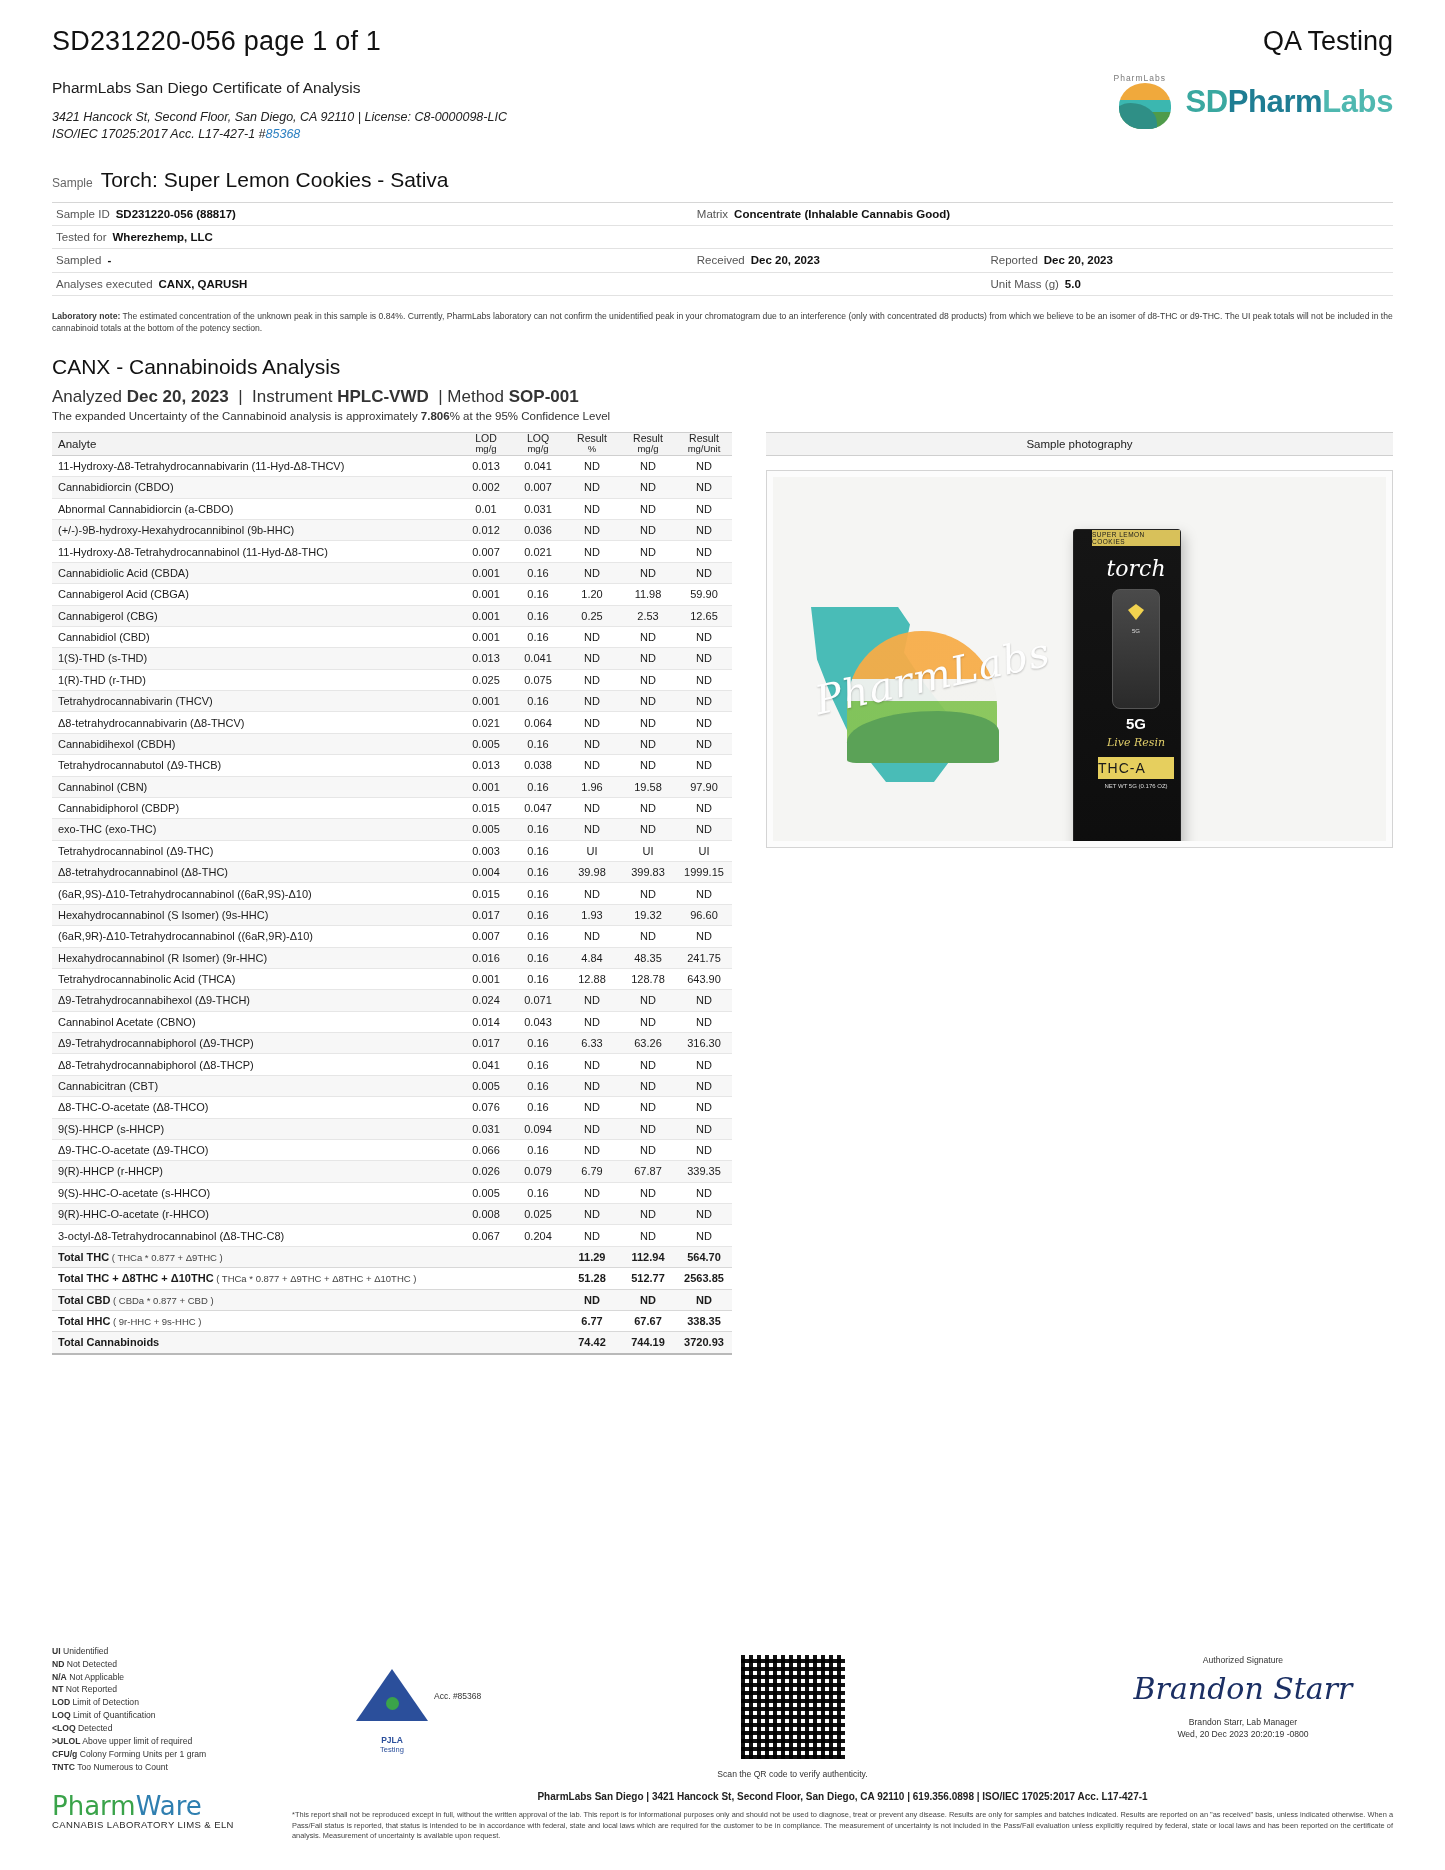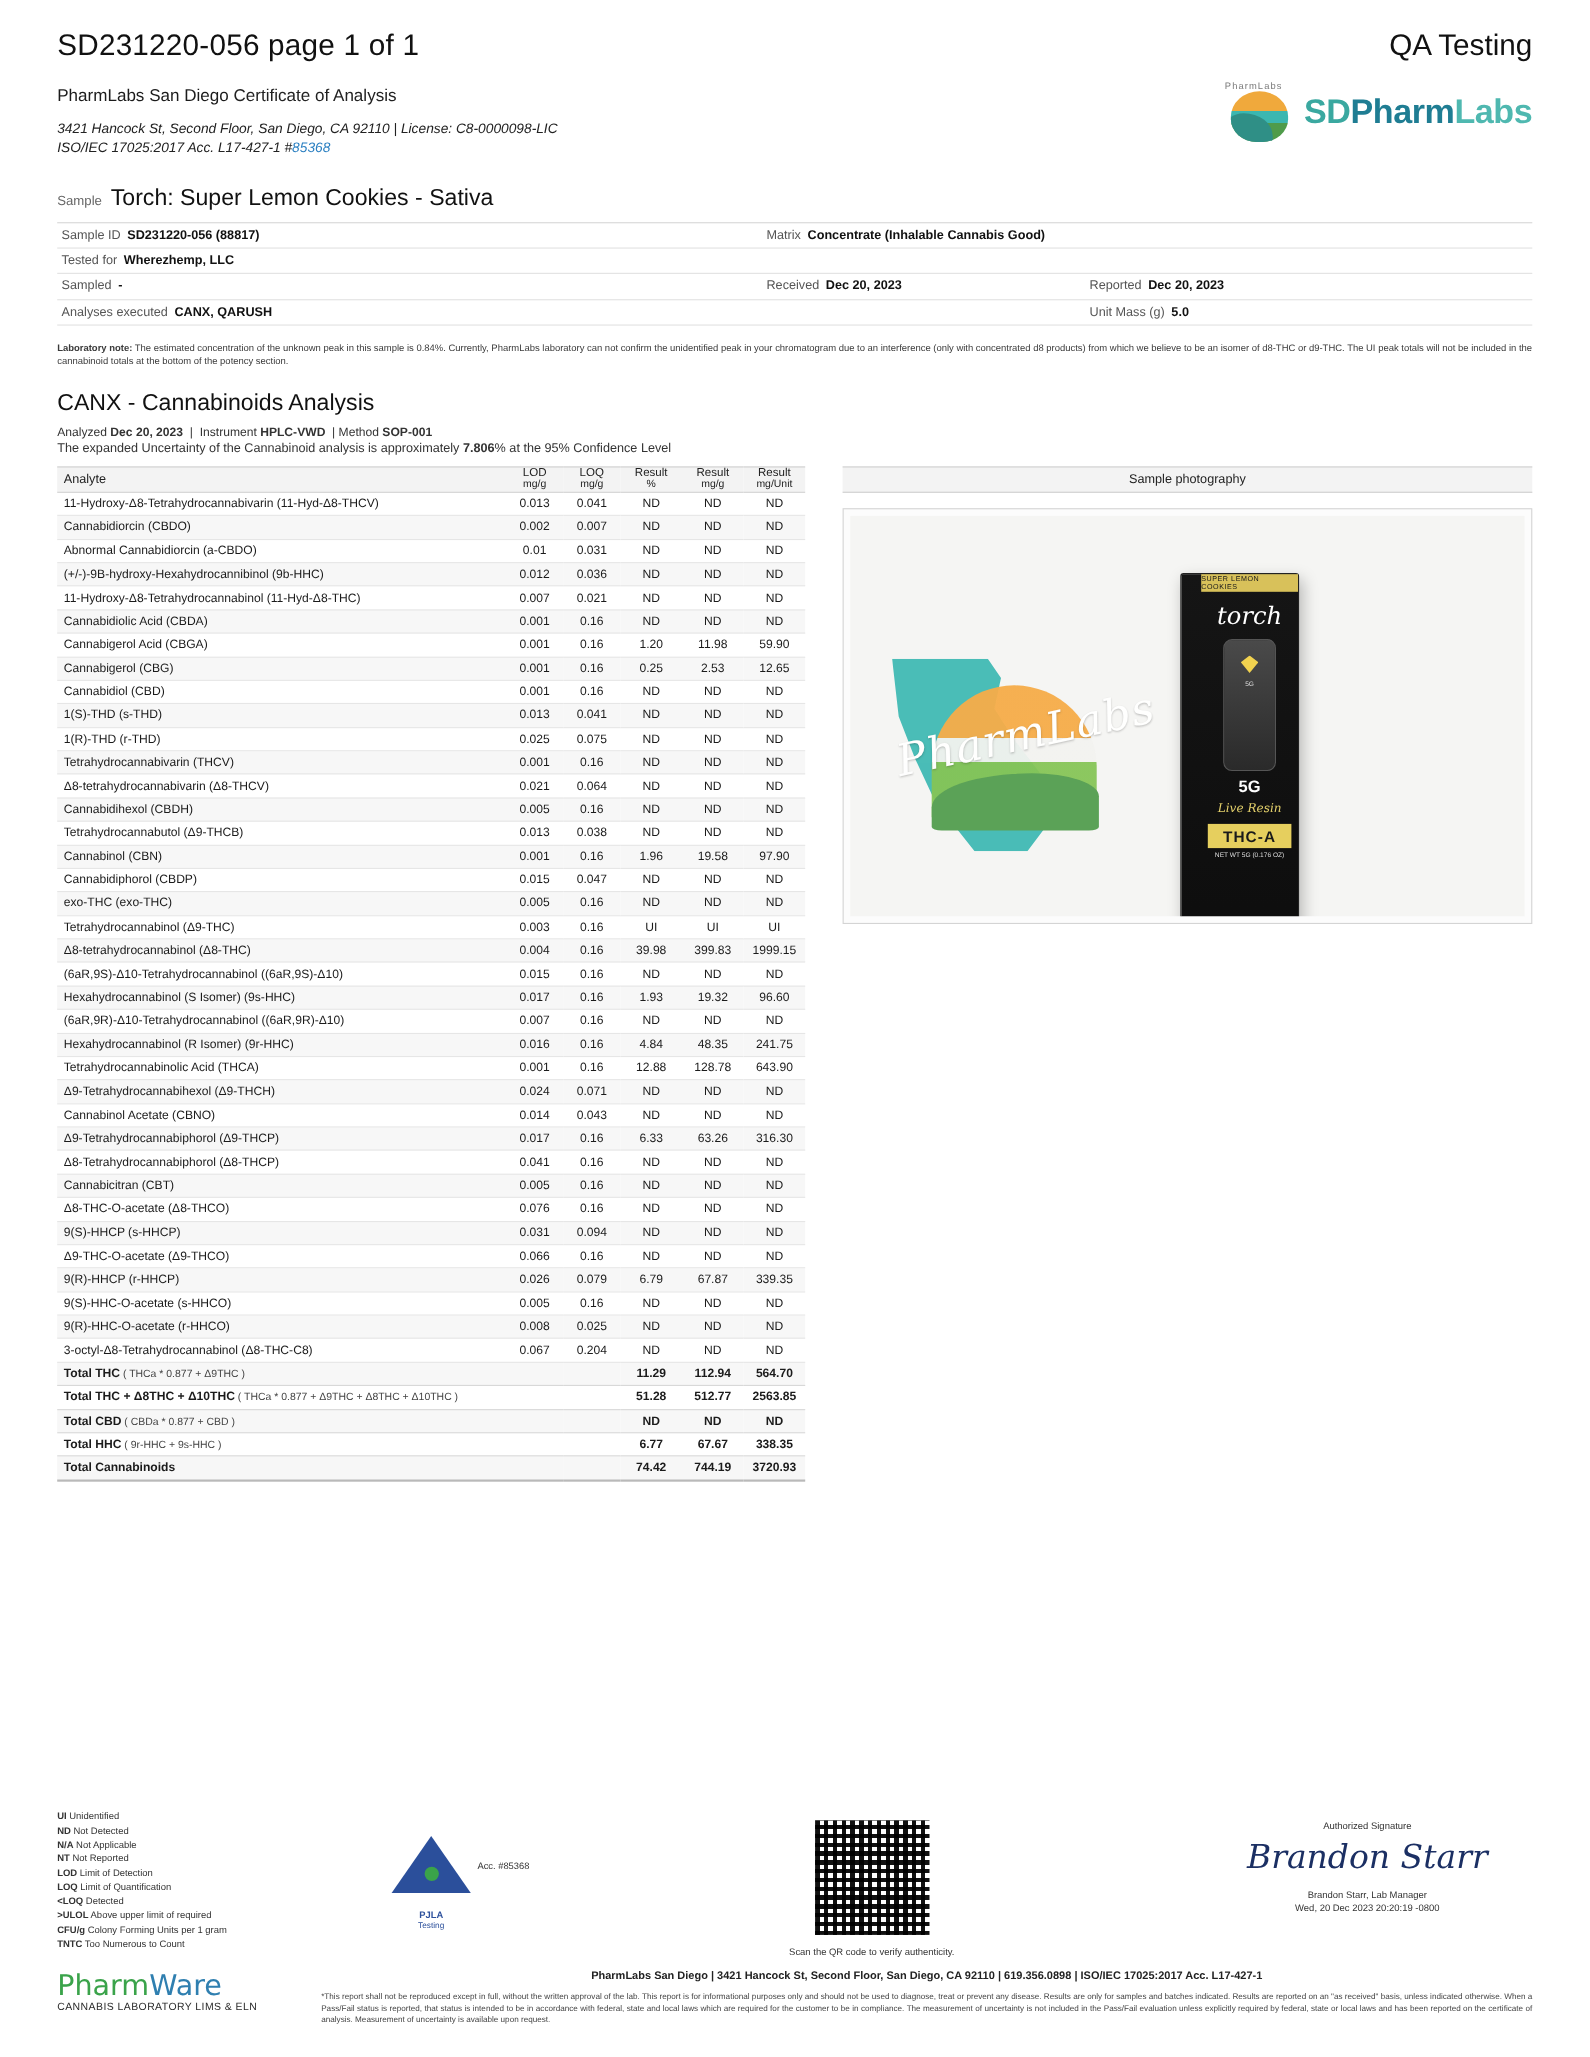--- a/index.html
+++ b/index.html
@@ -65,21 +65,21 @@
   .meta-row .v { color:#111; font-weight:bold; }
   .m-a { width:48%; }
   .m-b { width:22%; }
   .m-c { flex:1; }
 
   .labnote { margin-top:14px; font-size:8.6px; color:#3a3a3a; line-height:1.45; }
   .labnote b { font-weight:bold; }
 
   
   .sec-title { margin-top:20px; font-size:21px; color:#111; }
-  .sec-sub { margin-top:8px; font-size:11px; color:#333; }
+  .sec-sub { margin-top:8px; font-size:17px; color:#333; }
   .sec-sub b { font-weight:bold; }
   .sec-sub2 { margin-top:3px; font-size:11.5px; color:#333; }
   .sec-sub2 b { font-weight:bold; }
 
   
   .results { margin-top:10px; display:flex; gap:0; align-items:flex-start; }
   .tbl-wrap { width:680px; }
   .photo-wrap { flex:1; padding-left:34px; }
 
   table.res { width:100%; border-collapse:collapse; font-size:11px; }
@@ -149,21 +149,21 @@
     margin:8px auto 0; width:48px; height:120px; border-radius:8px;
     background:linear-gradient(#4a4a4a,#2a2a2a); border:1px solid #555;
   }
   .prod .device .gem { margin:14px auto 0; width:16px; height:16px; background:#f1d24f;
     clip-path:polygon(50% 0,100% 38%,50% 100%,0 38%); }
   .prod .device .lbl { color:#ddd; font-size:6px; text-align:center; margin-top:8px; }
   .prod .five { color:#fff; font-size:15px; text-align:center; margin-top:6px; font-weight:bold; }
   .prod .script { color:#e2cf6a; font-size:11px; text-align:center; font-style:italic;
     font-family:"DejaVu Serif", serif; margin-top:4px; }
   .prod .thca { margin:8px 6px 0; background:#e6cf5e; color:#1a1a1a; font-size:14px;
-    font-weight:bold; text-align:center; padding:3px 0; letter-spacing:1px; }
+    font-weight:normal; padding:3px 0; letter-spacing:1px; }
   .prod .net { color:#ddd; font-size:6px; text-align:center; margin-top:4px; }
 
   
   .footer { position:absolute; left:52px; right:52px; bottom:28px; }
   .footer-top { display:flex; align-items:flex-start; }
   .legend { width:240px; font-size:8.6px; line-height:1.5; color:#333; }
   .legend b { font-weight:bold; }
   .pjla { width:200px; text-align:center; padding-top:24px; }
   .pjla-tri { display:inline-block; position:relative; width:72px; height:60px; }
   .pjla-tri .t {

